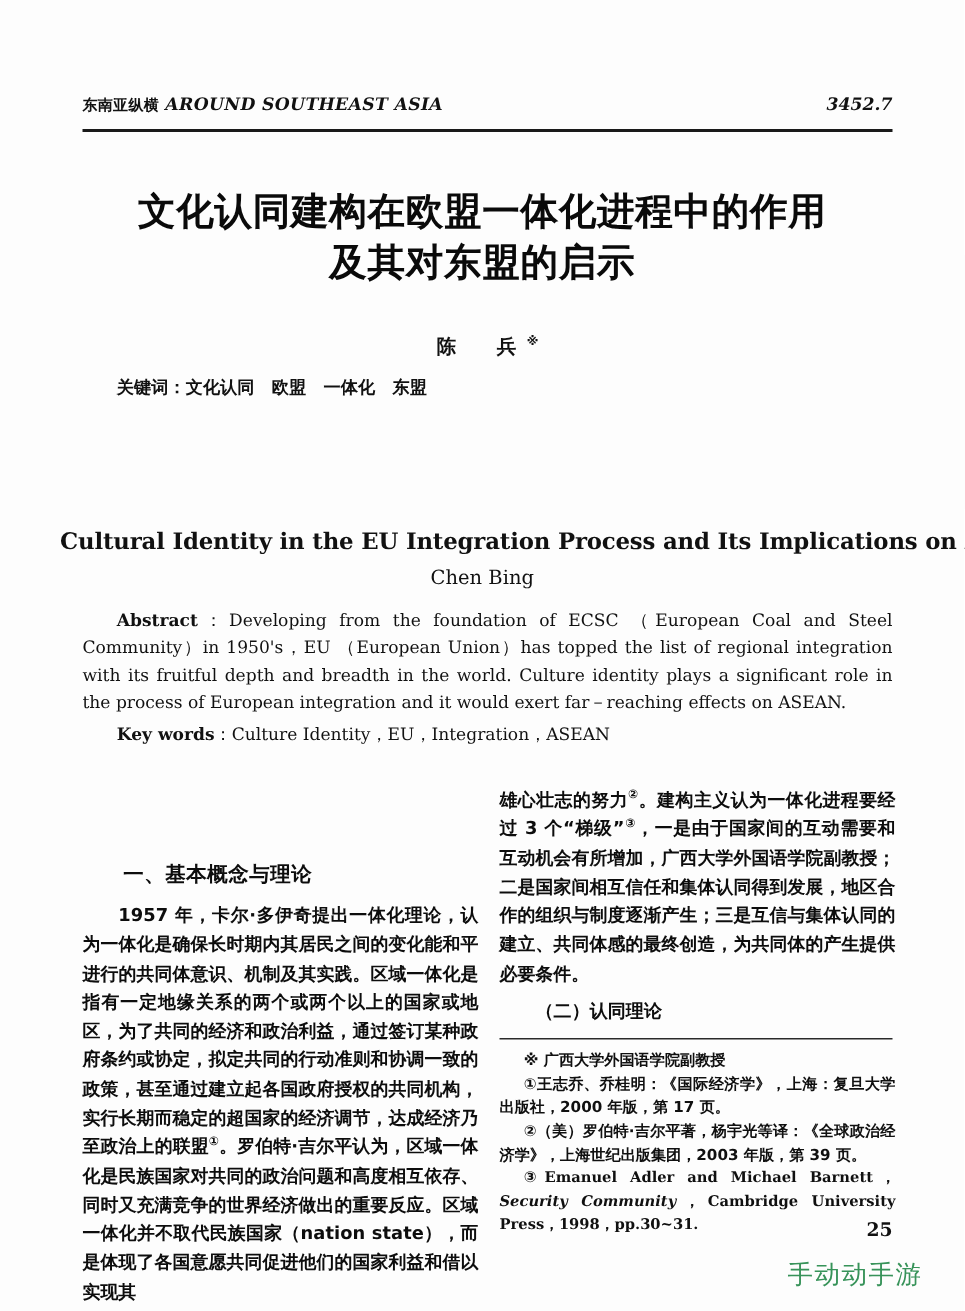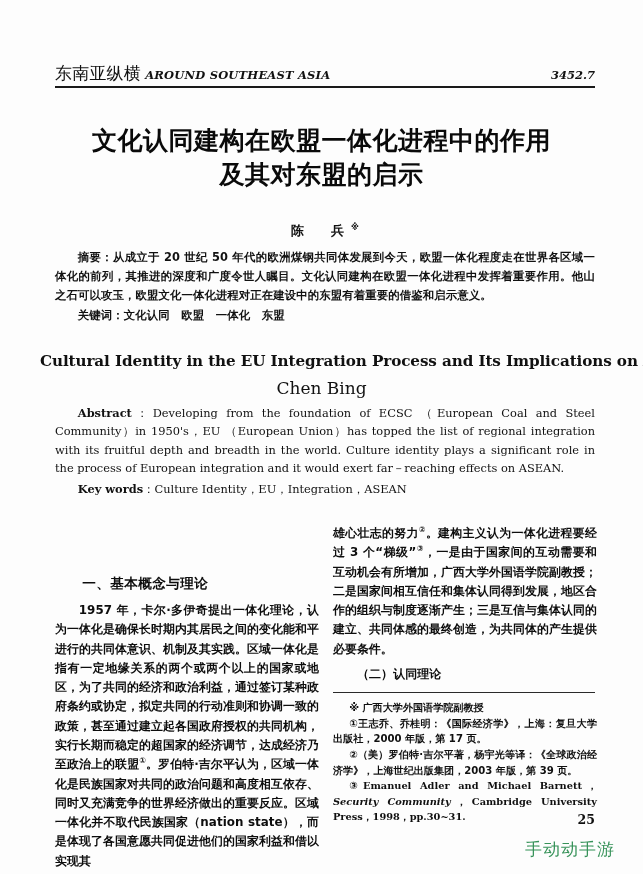--- a/index.html
+++ b/index.html
@@ -34,23 +34,23 @@
   }
   .runhead-left {
     font-size: 11.5px;
     font-style: italic;
     font-weight: 600;
     letter-spacing: .2px;
     white-space: nowrap;
   }
   .runhead-left .cn {
     font-style: normal;
-    font-weight: 400;
-    font-family: "DejaVu Sans", "Liberation Sans", sans-serif;
-    font-size: 17px;
+    font-weight: 700;
+    font-family: "DejaVu Sans", "Liberation Sans", sans-serif;
+    font-size: 10px;
   }
   .runhead-right {
     font-size: 11.5px;
     font-weight: 700;
     font-style: italic;
   }
   .runhead-rule {
     position: absolute;
     left: 55px;
     right: 48px;
@@ -119,21 +119,21 @@
     font-weight: 700;
     font-size: 15.2px;
     letter-spacing: -.1px;
     white-space: nowrap;
   }
   .en-byline {
     position: absolute;
     left: 0; right: 0;
     top: 378px;
     text-align: center;
-    font-size: 17px;
+    font-size: 13px;
   }
   .en-abs {
     position: absolute;
     left: 55px;
     right: 48px;
     top: 404px;
     font-size: 11.4px;
     line-height: 1.62;
     text-align: justify;
   }
@@ -242,21 +242,20 @@
   <div class="runhead-rule"></div>
 
   <div class="title">
     <span>文化认同建构在欧盟一体化进程中的作用</span>
     <span class="l2">及其对东盟的启示</span>
   </div>
 
   <div class="byline"><span>陈　兵</span><sup>※</sup></div>
 
   <div class="cn-abs">
-    <p class="lead"><b>摘要：</b><span>从成立于 20 世纪 50 年代的欧洲煤钢共同体发展到今天，欧盟一体化程度走在世界各区域一体化的前列，其推进的深度和广度令世人瞩目。文化认同建构在欧盟一体化进程中发挥着重要作用。他山之石可以攻玉，欧盟文化一体化进程对正在建设中的东盟有着重要的借鉴和启示意义。</span></p>
     <p class="kw"><b>关键词：</b><span>文化认同　欧盟　一体化　东盟</span></p>
   </div>
 
   <div class="en-title">Cultural Identity in the EU Integration Process and Its Implications on ASEAN</div>
   <div class="en-byline">Chen Bing</div>
 
   <div class="en-abs">
     <p class="lead"><b>Abstract</b><span>：Developing from the foundation of ECSC （European Coal and Steel Community）in 1950's，EU （European Union）has topped the list of regional integration with its fruitful depth and breadth in the world. Culture identity plays a significant role in the process of European integration and it would exert far－reaching effects on ASEAN.</span></p>
     <p class="kwline"><b>Key words</b><span>：Culture Identity，EU，Integration，ASEAN</span></p>
   </div>

